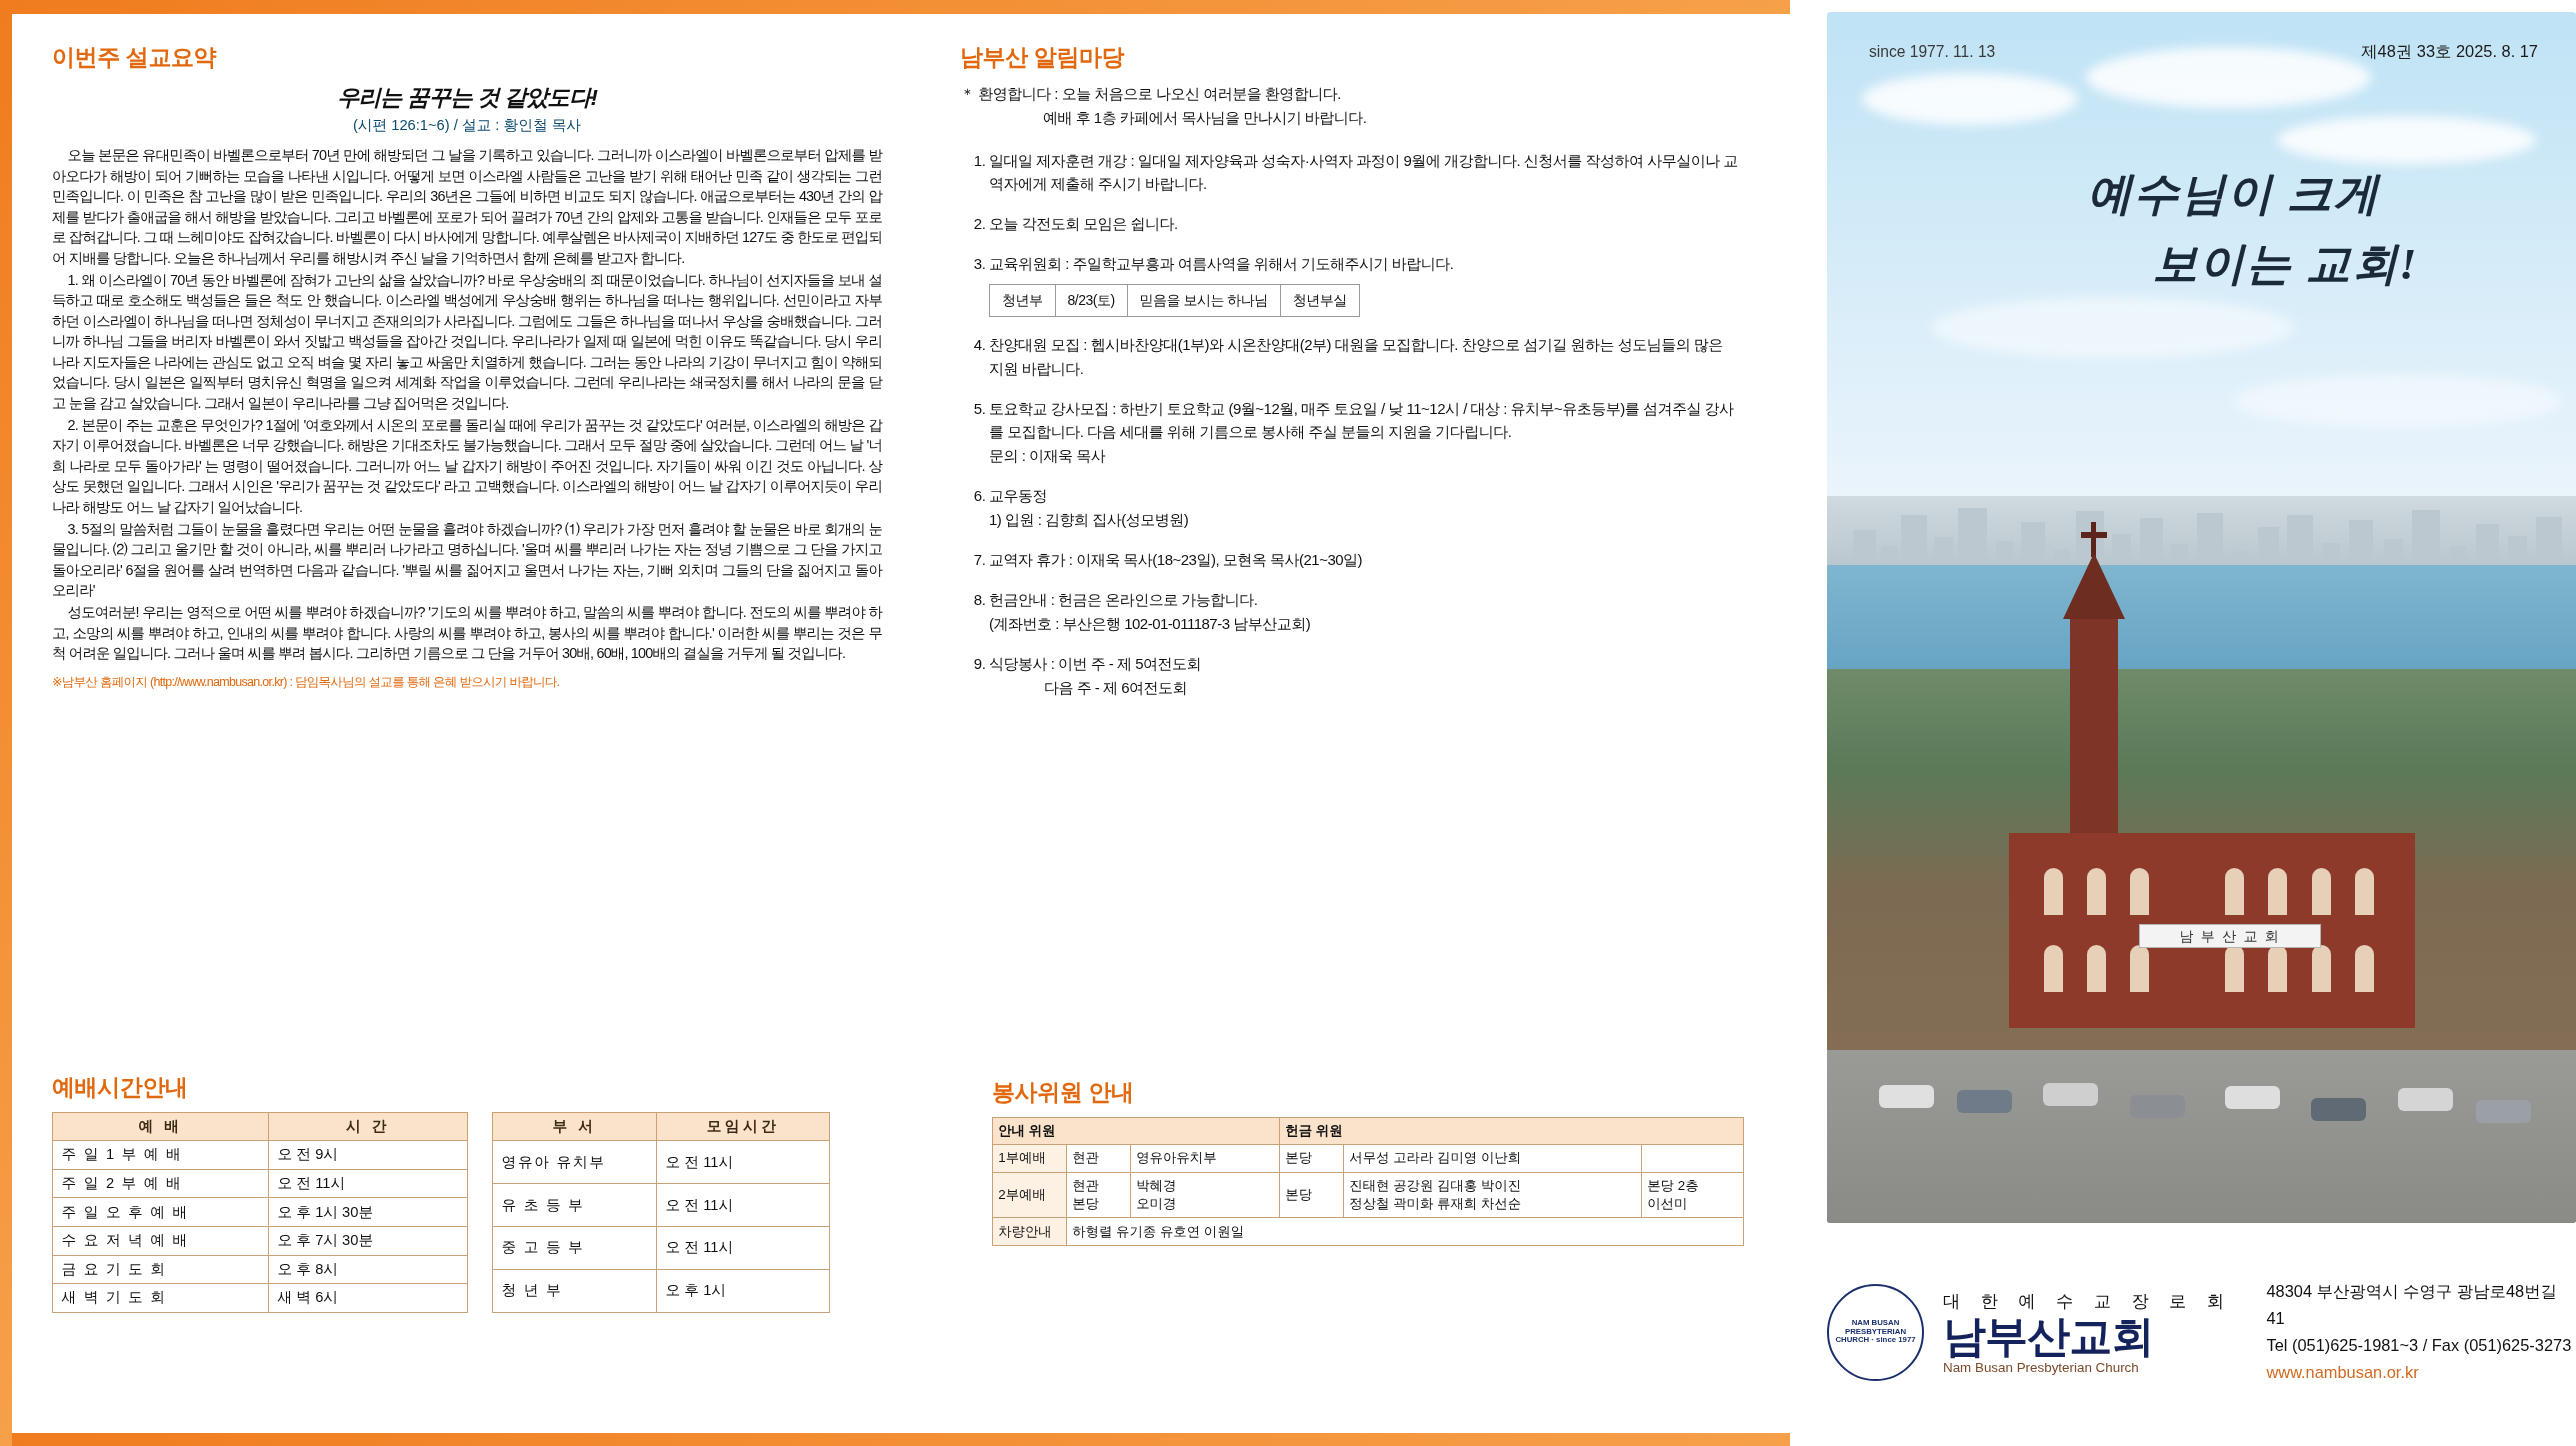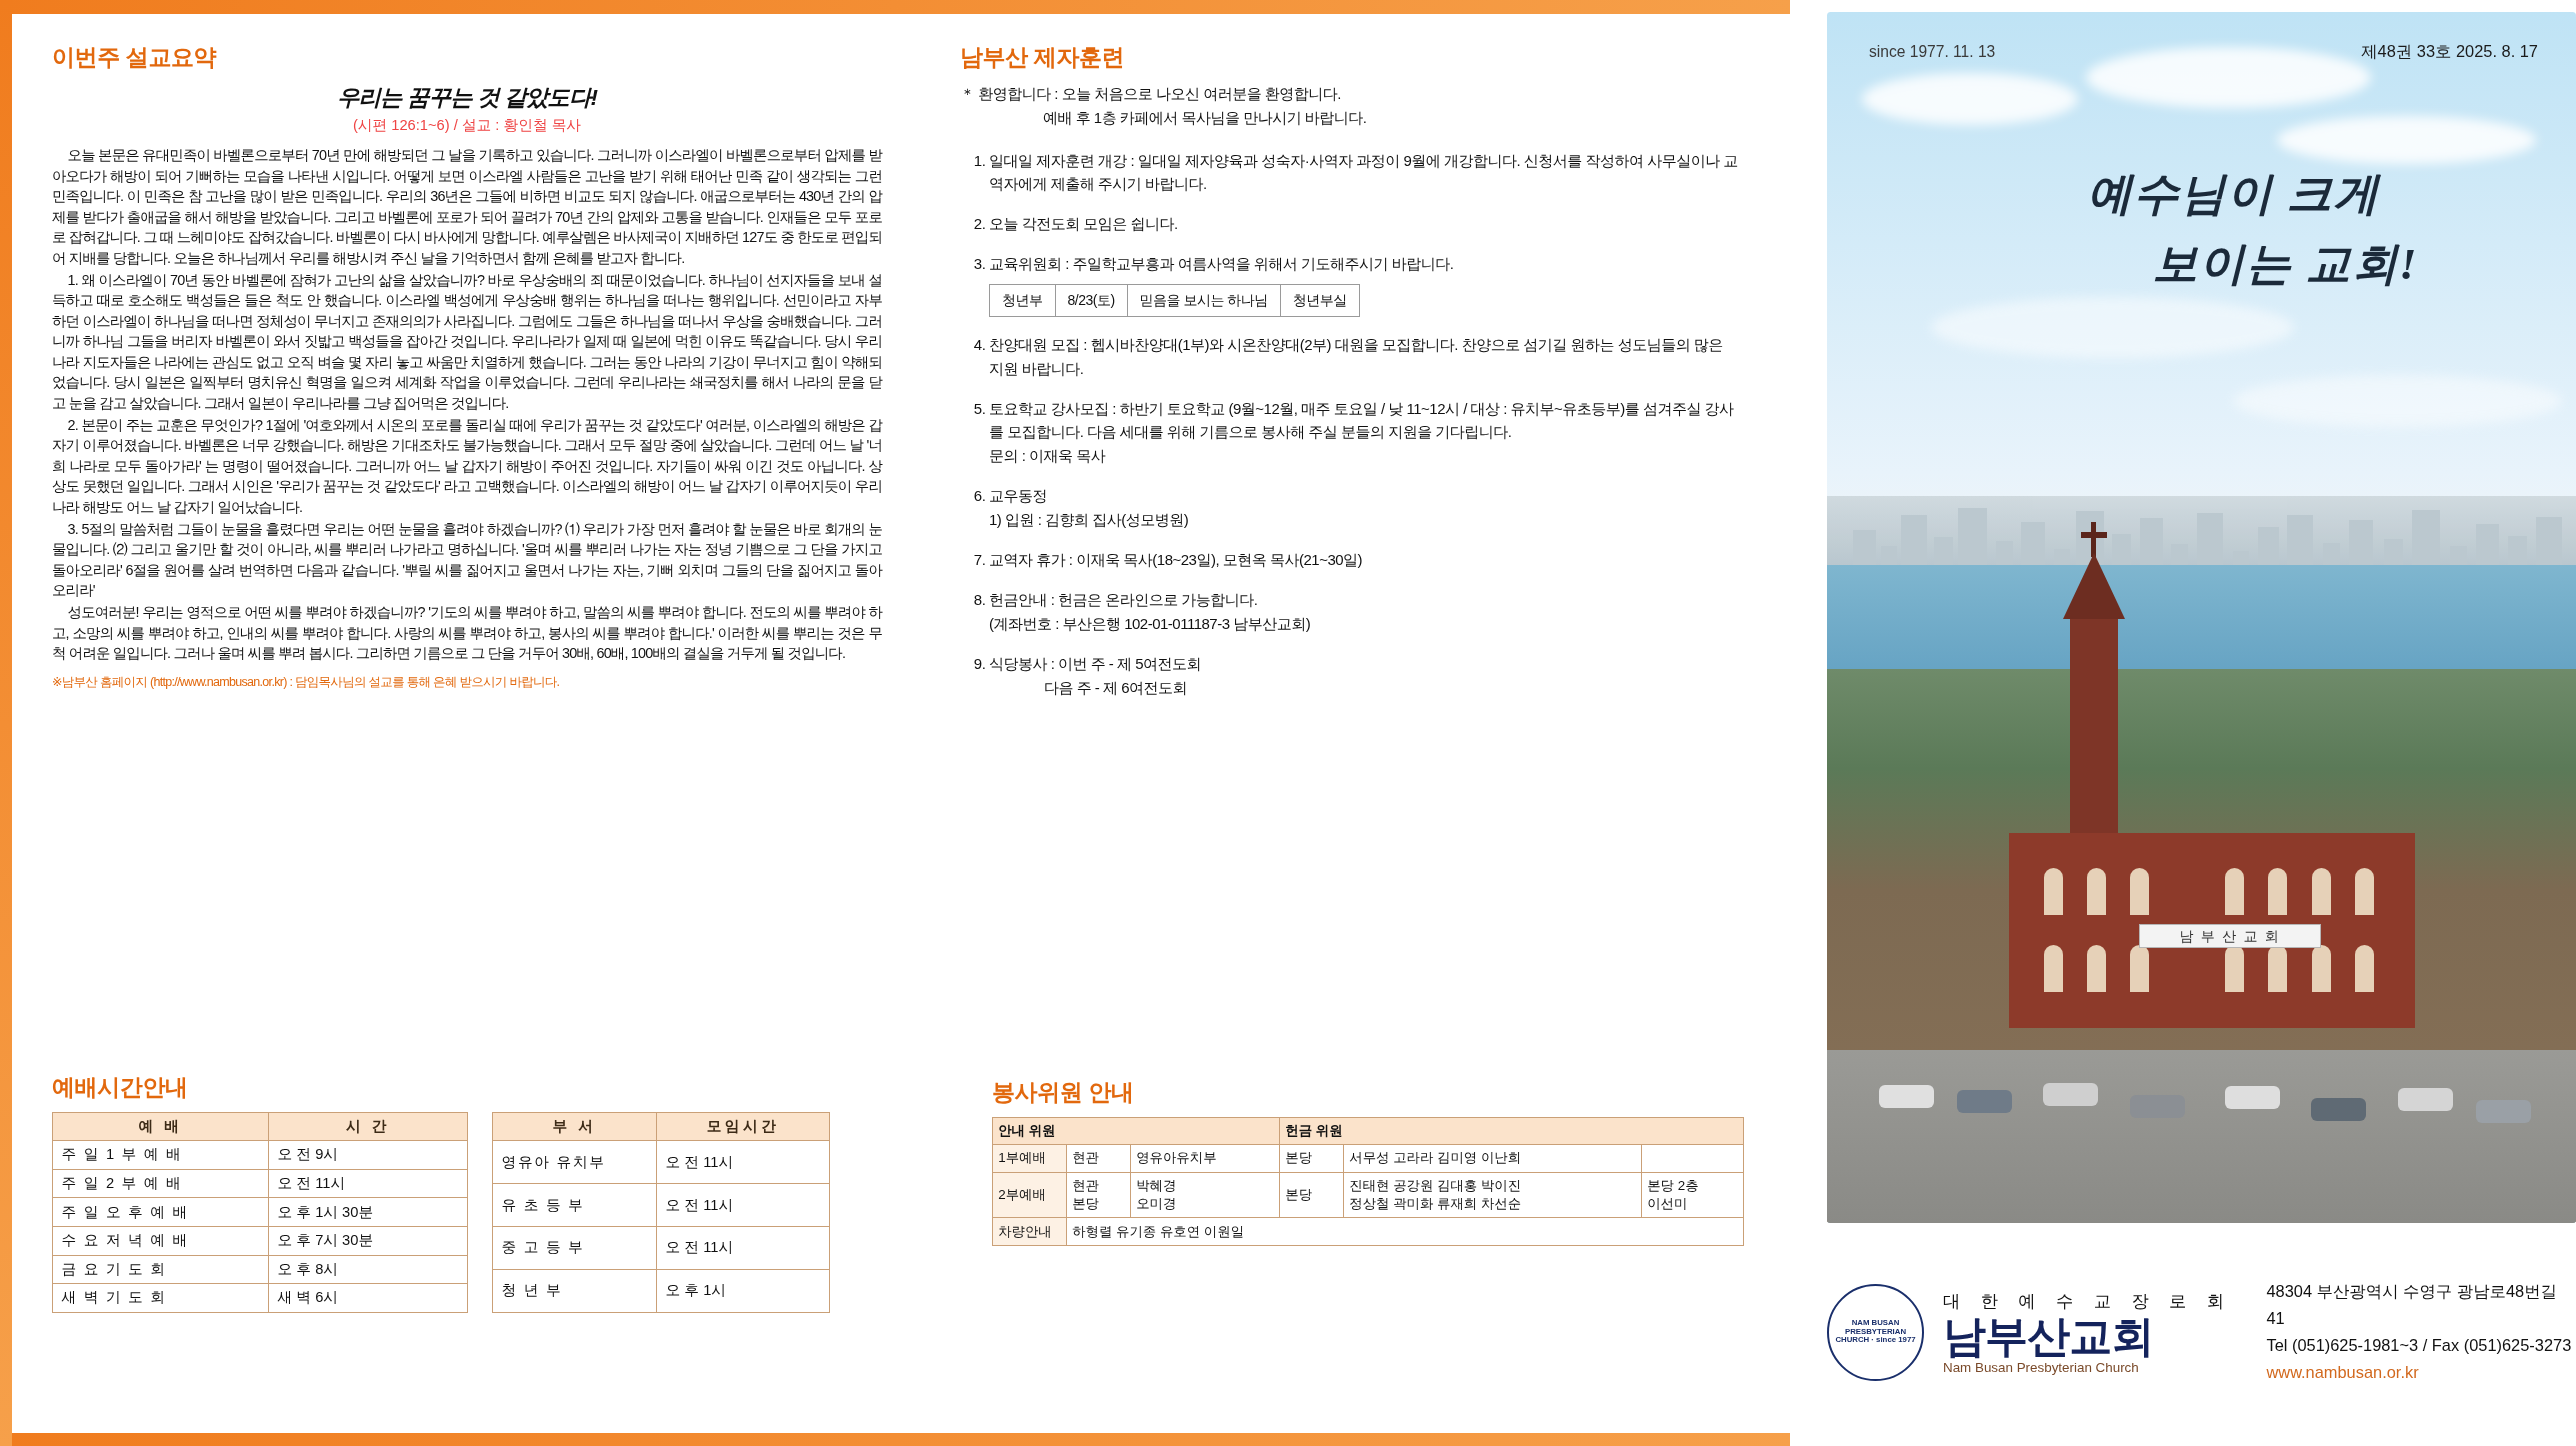--- a/index.html
+++ b/index.html
@@ -36,21 +36,21 @@
   }
   .sec-title {
     color:#e2680d; font-weight:bold; font-size:23px; letter-spacing:-0.4px;
     margin-bottom:8.6px;
   }
   .sermon-title {
     text-align:center; font-size:22.5px; font-weight:bold; font-style:italic;
     color:#111; margin:5.2px 0 3.5px 0; letter-spacing:-0.9px;
   }
   .sermon-sub {
-    text-align:center; font-size:14.7px; color:#ef4444; margin-bottom:10.4px;
+    text-align:center; font-size:14.7px; color:#0c4a6e; margin-bottom:10.4px;
   }
   .body-text {
     font-size:14.4px; line-height:1.42; color:#111; text-align:justify;
     letter-spacing:-0.8px; word-break:break-all;
   }
   .body-text p { margin:0 0 1.7px 0; text-indent:15.6px; }
   .note {
     color:#e2680d; font-size:12.5px; margin-top:10.4px; letter-spacing:-0.7px;
   }
 
@@ -283,21 +283,21 @@
           <tr>
               <td>청  년  부</td>
               <td class="val">오 후      1시</td>
             </tr>
         </tbody>
       </table>
     </div>
   </div>
 
   <div id="col-notice">
-    <div class="sec-title">남부산 제자훈련</div>
+    <div class="sec-title">남부산 알림마당</div>
     <div class="welcome">
       <span>＊ 환영합니다 : 오늘 처음으로 나오신 여러분을 환영합니다.</span>
       <span class="ind">예배 후 1층 카페에서 목사님을 만나시기 바랍니다.</span>
     </div>
 
     <ol class="notices">
       <li><span>일대일 제자훈련 개강 : 일대일 제자양육과 성숙자·사역자 과정이 9월에 개강합니다. 신청서를 작성하여 사무실이나 교역자에게 제출해 주시기 바랍니다.</span></li>
       <li><span>오늘 각전도회 모임은 쉽니다.</span></li>
       <li>
         <span>교육위원회 : 주일학교부흥과 여름사역을 위해서 기도해주시기 바랍니다.</span>

